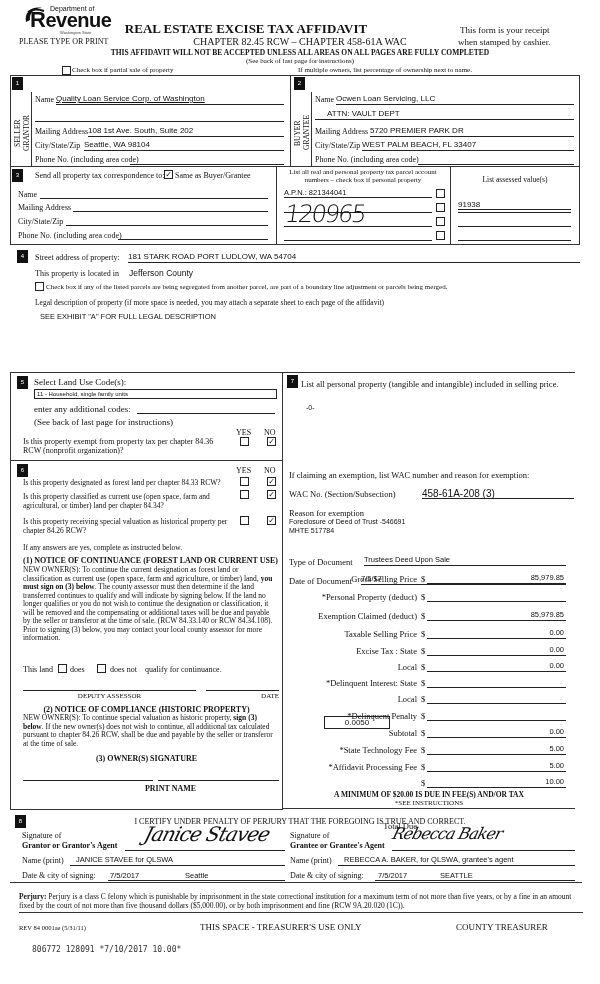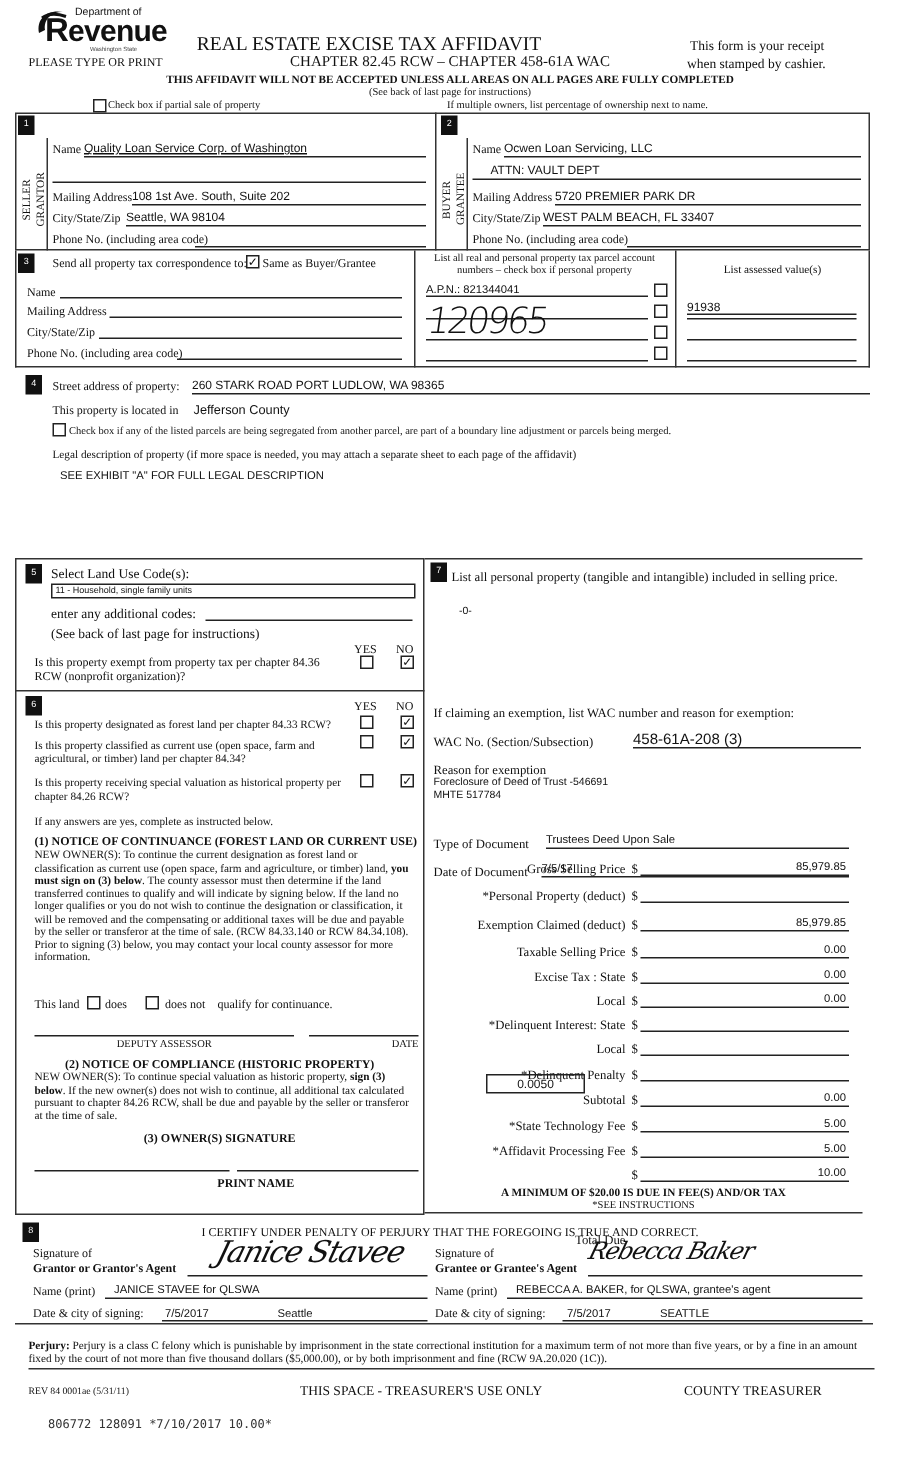--- a/index.html
+++ b/index.html
@@ -20,21 +20,21 @@
 
 <div>
   <svg class="abs" style="left:22px;top:4px" width="24" height="22">
     <path d="M4 18 C2 8 10 2 20 4 C12 4 7 9 8 16 Z" fill="#111"></path>
     <path d="M6 8 C10 5 16 5 22 7" stroke="#111" stroke-width="2" fill="none"></path>
   </svg>
   <div class="abs sans" style="left:50px;top:5px;font-size:7px">Department of</div>
   <div class="abs sans" style="left:30px;top:10px;font-size:20px;font-weight:bold;letter-spacing:-0.5px;line-height:20px"><span style="font-size:22px">R</span><span>evenue</span></div>
   <div class="abs sans" style="left:60px;top:30px;font-size:4px;color:#444">Washington State</div>
   <div class="abs" style="left:19px;top:37px;font-size:8px">PLEASE TYPE OR PRINT</div>
-  <div class="abs" style="left:0;width:492px;top:21px;text-align:center;font-size:13px;font-weight:normal">REAL ESTATE EXCISE TAX AFFIDAVIT</div>
+  <div class="abs" style="left:0;width:492px;top:21px;text-align:center;font-size:13px;font-weight:bold">REAL ESTATE EXCISE TAX AFFIDAVIT</div>
   <div class="abs" style="left:0;width:600px;top:36px;text-align:center;font-size:10px">CHAPTER 82.45 RCW – CHAPTER 458-61A WAC</div>
   <div class="abs" style="left:460px;top:25px;font-size:9px">This form is your receipt</div>
   <div class="abs" style="left:458px;top:37px;font-size:9px">when stamped by cashier.</div>
   <div class="abs" style="left:0;width:600px;top:48px;text-align:center;font-size:7.5px;font-weight:bold">THIS AFFIDAVIT WILL NOT BE ACCEPTED UNLESS ALL AREAS ON ALL PAGES ARE FULLY COMPLETED</div>
   <div class="abs" style="left:0;width:600px;top:57px;text-align:center;font-size:7px">(See back of last page for instructions)</div>
   <div class="box" style="left:62px;top:66px"></div>
   <div class="abs" style="left:72px;top:66px;font-size:7px">Check box if partial sale of property</div>
   <div class="abs" style="left:298px;top:66px;font-size:7px">If multiple owners, list percentage of ownership next to name.</div>
 </div>
 
@@ -108,21 +108,21 @@
   <div class="line" style="left:284px;top:231px;width:148px;height:10px"></div>
   <div class="box" style="left:436px;top:231px"></div>
   <div class="line" style="left:458px;top:231px;width:113px;height:10px"></div>
 
   <div class="abs" style="left:285px;top:200px;font-family:'DejaVu Sans',sans-serif;font-size:24px;font-weight:300;transform:skewX(-8deg);letter-spacing:-2px;color:#111">120965</div>
 </div>
 
 <div>
   <div class="num" style="left:17px;top:250px">4</div>
   <div class="lbl" style="left:35px;top:253px">Street address of property:</div>
-  <div class="line fill" style="left:128px;top:252px;width:452px;height:11px">260 STARK ROAD PORT LUDLOW, WA 98365</div>
+  <div class="line fill" style="left:128px;top:252px;width:452px;height:11px">181 STARK ROAD PORT LUDLOW, WA 54704</div>
   <div class="lbl" style="left:35px;top:269px">This property is located in</div>
   <div class="abs fill" style="left:129px;top:268px;font-size:8.5px">Jefferson County</div>
   <div class="box" style="left:35px;top:282px"></div>
   <div class="lbl" style="left:46px;top:283px;font-size:7px">Check box if any of the listed parcels are being segregated from another parcel, are part of a boundary line adjustment or parcels being merged.</div>
   <div class="lbl" style="left:35px;top:298px;font-size:7.5px">Legal description of property (if more space is needed, you may attach a separate sheet to each page of the affidavit)</div>
   <div class="abs fill" style="left:40px;top:312px;font-size:7.5px">SEE EXHIBIT "A" FOR FULL LEGAL DESCRIPTION</div>
 </div>
 
 <div class="frame" style="left:10px;top:372px;width:273px;height:438px;border-left:1px solid #333;border-right:1.5px solid #333"></div>
 <div class="abs" style="left:283px;top:372px;width:292px;border-top:1.5px solid #333"></div>

